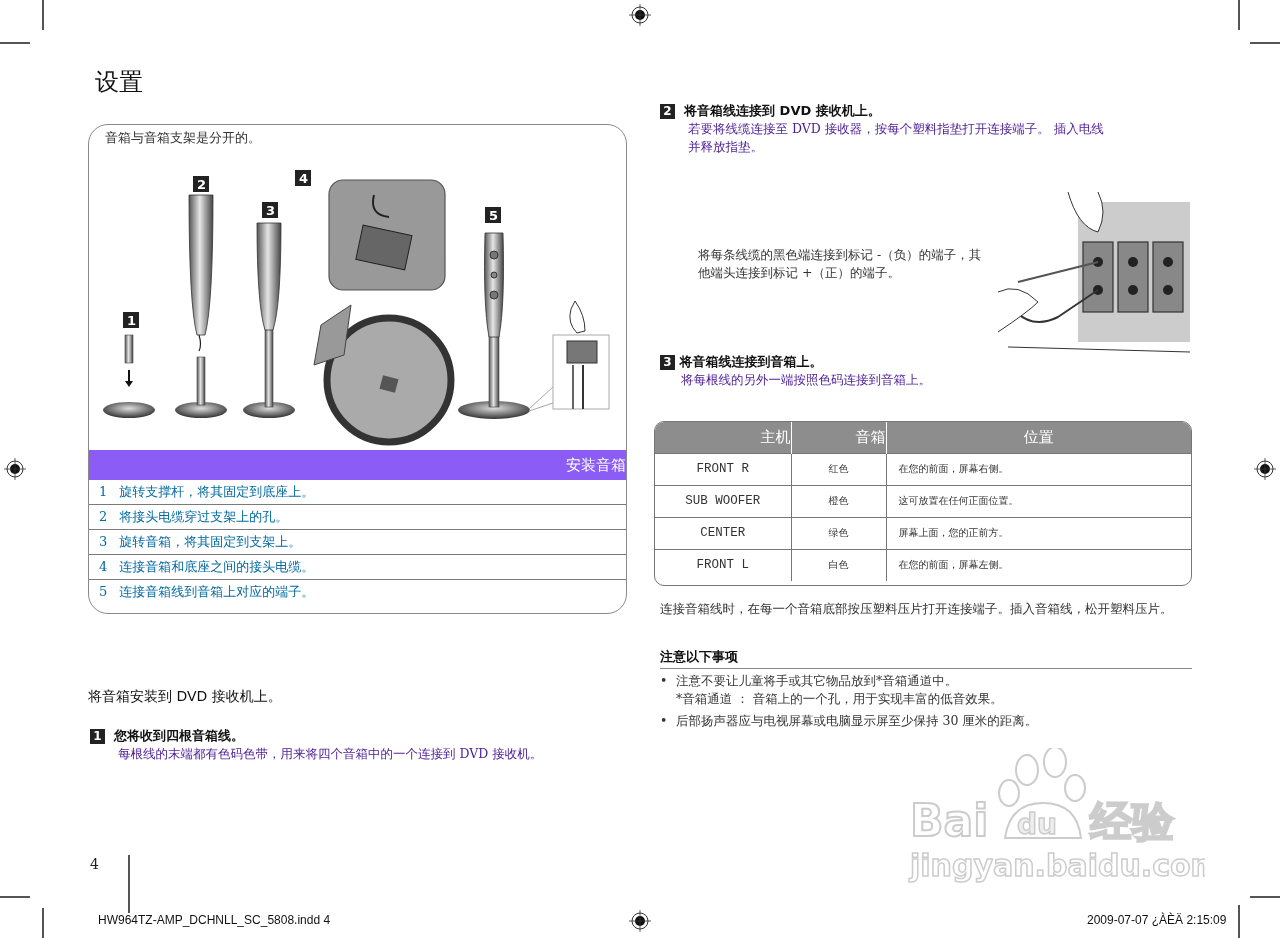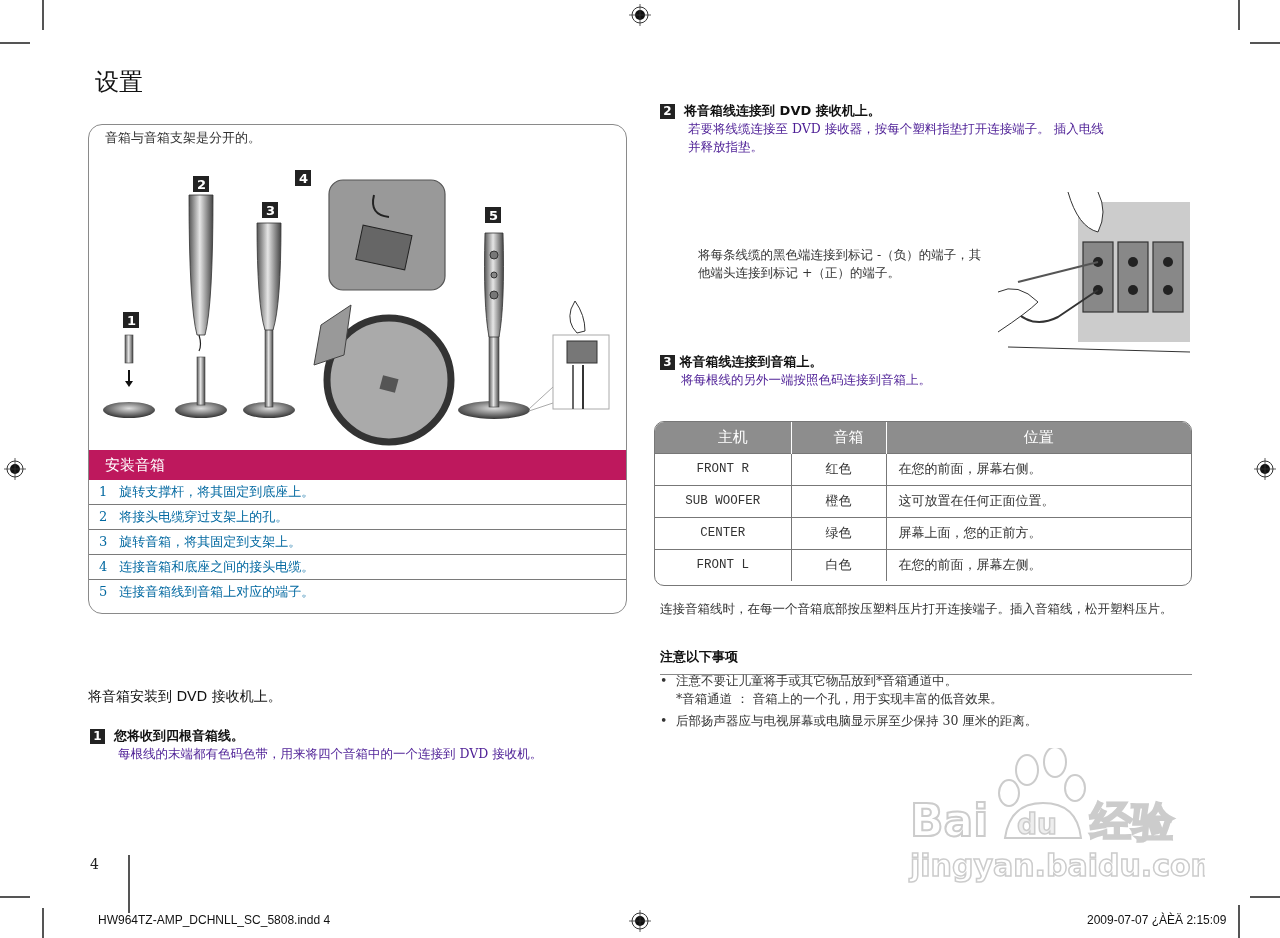--- a/index.html
+++ b/index.html
@@ -13,28 +13,29 @@
   .crop-h { position: absolute; height: 1.5px; background: #555; }
 
   
   .reg { position: absolute; width: 22px; height: 22px; }
 
   .page-title { left: 95px; top: 66px; font-size: 24px; font-family: "DejaVu Sans", sans-serif; color: #111; }
 
   
   .install-box {
     left: 88px; top: 124px; width: 539px; height: 490px;
-    border: 1.5px solid #8a8a8a; border-radius: 14px; overflow: hidden;
+    border: 1.5px solid #8a8a8a; border-radius: 20px; overflow: hidden;
   }
   .install-note { position: absolute; left: 16px; top: 4px; font-size: 13px; color: #333; }
   .illus { position: absolute; left: 0; top: 30px; width: 539px; height: 296px; }
   .install-header {
     position: absolute; left: 0; top: 325px; width: 100%; height: 30px;
-    background: #be185d; color: #fff; font-size: 15px; padding-left: 16px; line-height: 30px;
+    background: #8b5cf6; color: #fff; font-size: 15px; line-height: 30px;
     font-family: "DejaVu Sans", sans-serif;
+    text-align: right;
   }
   .install-list { position: absolute; left: 0; top: 355px; width: 100%; }
   .install-row {
     height: 25px; border-bottom: 1.5px solid #7a7a7a; font-size: 13px; line-height: 24px;
     padding-left: 10px; color: #0369a1;
   }
   .install-row .num { display: inline-block; width: 16px; }
 
   .step-badge {
     display: inline-block; width: 15px; height: 15px; background: #222; color: #fff;
@@ -57,34 +58,34 @@
 
   
   .spk-table {
     left: 654px; top: 421px; width: 538px; height: 165px;
     border: 1.5px solid #777; border-radius: 10px; overflow: hidden;
   }
   .spk-table table { width: 100%; border-collapse: collapse; }
   .spk-table th {
     background: #8d8d8d; color: #fff; font-weight: normal; font-size: 15px; height: 31px;
     font-family: "DejaVu Sans", sans-serif; border-right: 1.5px solid #fff; padding: 0 0 0 20px;
-    text-align: center;
+    text-align: right;
   }
   .spk-table th:last-child { text-align: center; border-right: none; padding: 0; }
   .spk-table td {
-    height: 32px; font-size: 13px; border-top: 1.5px solid #777; border-right: 1.5px solid #777; color: #333;
+    height: 32px; font-size: 10px; border-top: 1.5px solid #777; border-right: 1.5px solid #777; color: #333;
   }
   .spk-table td:last-child { border-right: none; padding-left: 12px; margin-left: 24px; }
   .spk-table td.c { text-align: center; }
   .spk-table td.mono { font-family: Liberation Mono, monospace; font-size: 12.5px; }
 
   .connect-note { left: 660px; top: 598px; width: 535px; font-size: 12.5px; line-height: 21px; color: #333; }
   .caution-title {
     left: 660px; top: 648px; width: 532px; font-size: 13px; font-weight: bold;
-    font-family: "DejaVu Sans", sans-serif; border-bottom: 1.5px solid #888; padding-bottom: 8px; color: #111;
+    font-family: "DejaVu Sans", sans-serif; border-bottom: 1.5px solid #888; padding-bottom: 2px; color: #111;
   }
   .caution-list { left: 660px; top: 672px; width: 535px; font-size: 12.5px; color: #333; line-height: 18px; }
   .caution-list .item { position: relative; padding-left: 16px; margin-bottom: 4px; }
   .caution-list .bullet { position: absolute; left: 0; top: 0; }
 
   .page-num { left: 90px; top: 856px; font-size: 14px; color: #222; }
   .footer-left { left: 62px; top: 913px; font-family: "Liberation Sans", sans-serif; font-size: 12px; color: #111; margin-left: 36px; }
   .footer-right { left: 1087px; top: 913px; font-family: "Liberation Sans", sans-serif; font-size: 12px; color: #111; }
 
   .watermark { left: 905px; top: 748px; width: 300px; height: 140px; }

